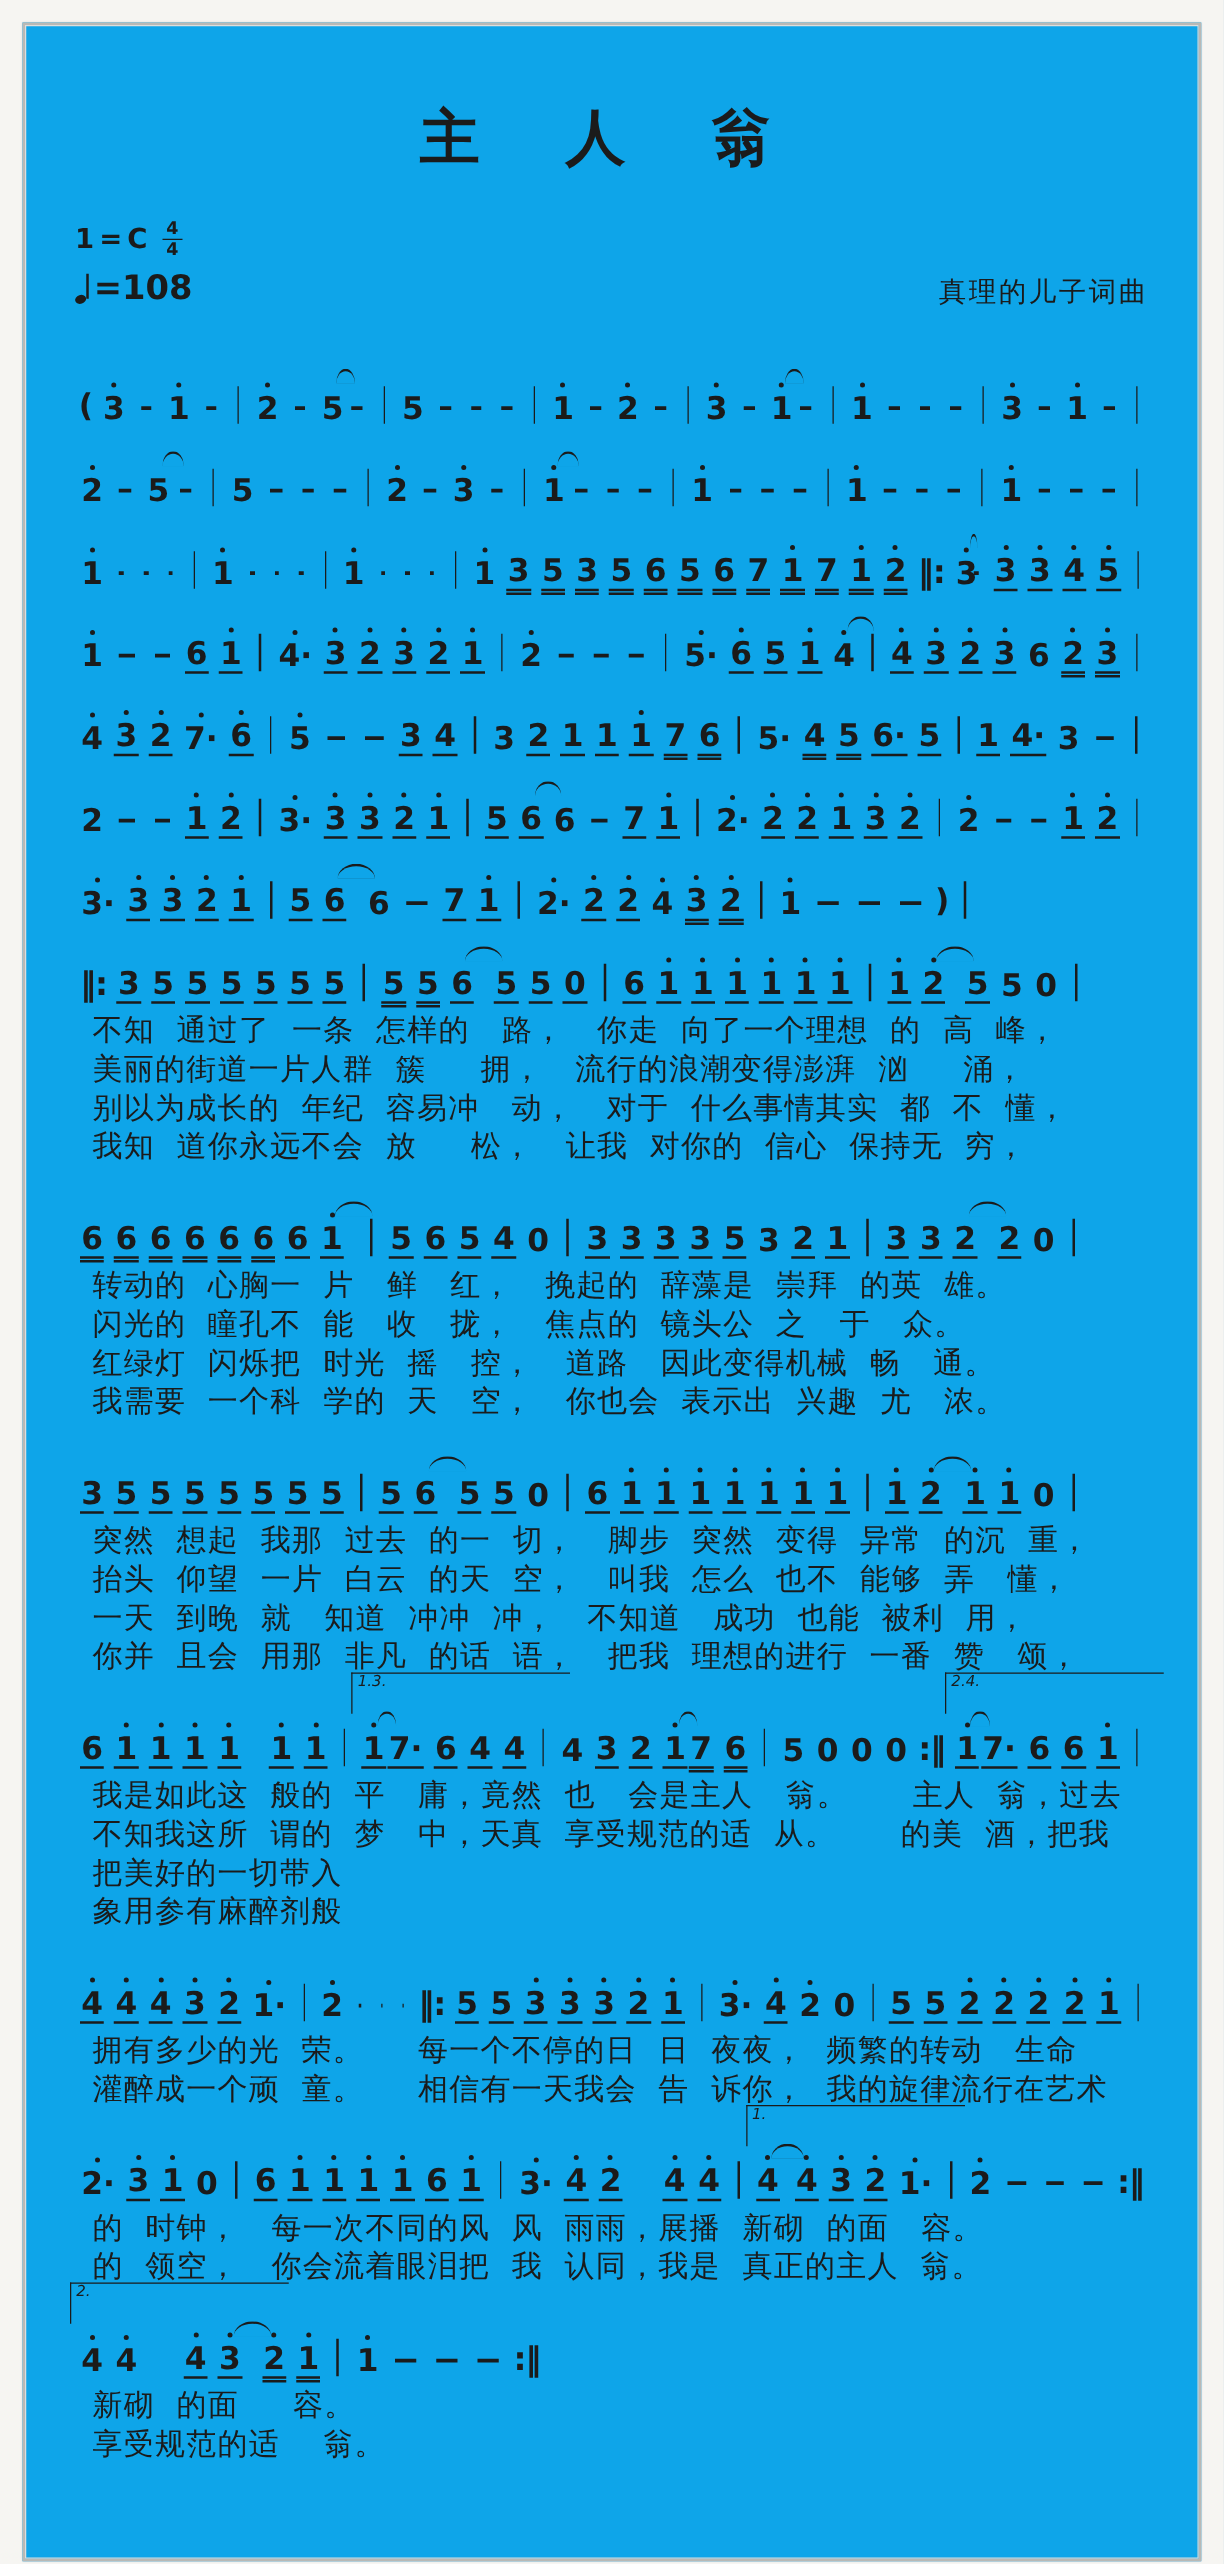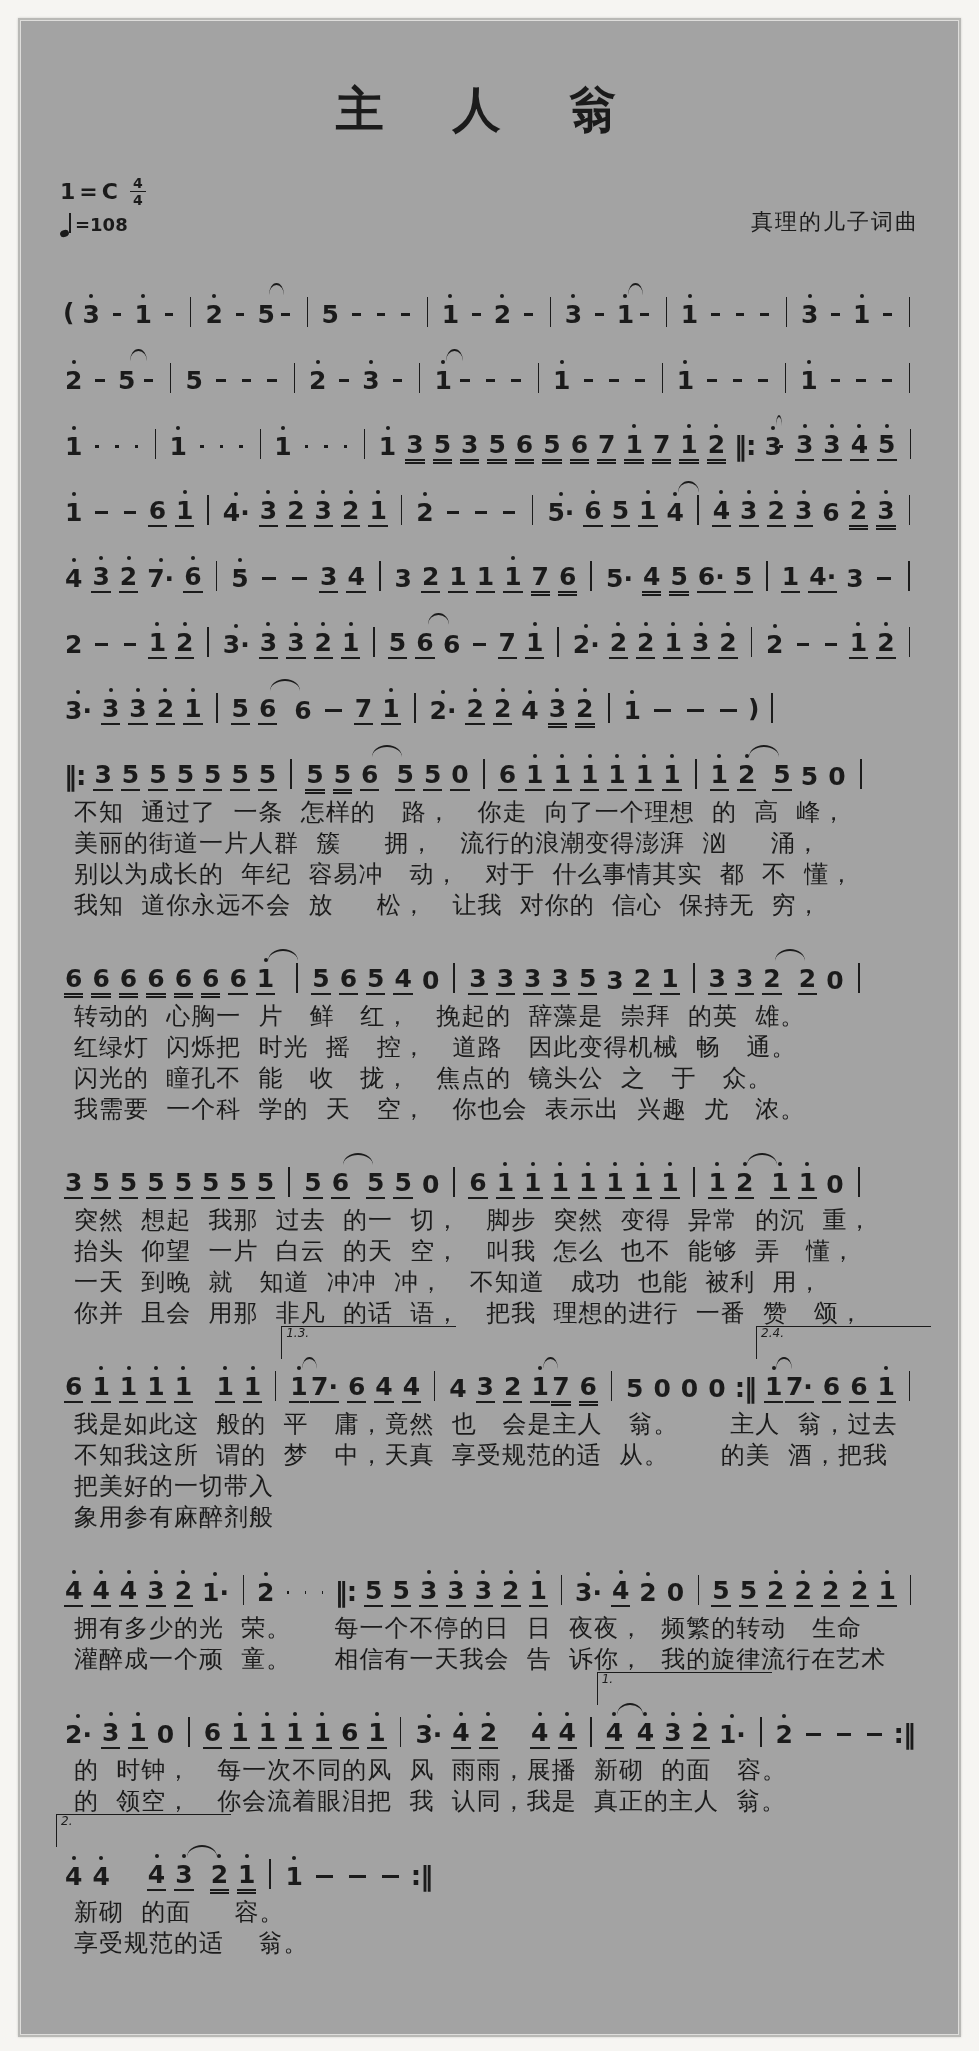--- a/index.html
+++ b/index.html
@@ -1,27 +1,27 @@
 <!DOCTYPE html>
 <html><head>
 <meta charset="utf-8">
 <style>
   html,body{margin:0;padding:0;background:#ededeb;}
   body{font-family:"DejaVu Sans","Liberation Sans",sans-serif;color:#1b1b1b;}
   .page{width:979px;min-height:2051px;margin:0 auto;background:#f6f5f2;position:relative;box-sizing:border-box;padding:18px;}
-  .sheet{box-sizing:border-box;min-height:1975px;background:#a3a3a3;border:2px solid #b9b9b6;box-shadow:inset 0 0 0 1px #dedddb, 0 0 2px #c9c9c6;padding:30px 40px 60px 40px;}
+  .sheet{box-sizing:border-box;min-height:1975px;background:#0ea5e9;border:2px solid #b9b9b6;box-shadow:inset 0 0 0 1px #dedddb, 0 0 2px #c9c9c6;padding:30px 40px 60px 40px;}
   
   .title{text-align:center;font-family:"DejaVu Serif","Liberation Serif",serif;font-weight:bold;font-size:48px;letter-spacing:26px;margin:28px 0 34px 0;}
   .meta{display:flex;justify-content:space-between;align-items:flex-end;margin:0 0 34px 0;}
   .meta-left{line-height:1.35;}
   .keyrow{font-size:22px;font-weight:bold;display:flex;align-items:center;gap:4px;}
   .frac{display:inline-flex;flex-direction:column;align-items:center;font-size:14px;font-weight:bold;line-height:1;margin-left:8px;}
   .frac .top{border-bottom:1.5px solid #1b1b1b;padding:0 3px 1px 3px;}
   .frac .bot{padding-top:1px;}
-  .temporow{font-size:18px;font-weight:bold;display:flex;gap:3px;margin-top:6px;}
+  .temporow{font-size:27px;font-weight:bold;display:flex;align-items:center;gap:3px;margin-top:6px;}
   .qnote{display:inline-block;position:relative;width:12px;height:24px;}
   .qnote::before{content:"";position:absolute;bottom:0;left:0;width:9px;height:7px;background:#1b1b1b;border-radius:50%;transform:rotate(-18deg);}
   .qnote::after{content:"";position:absolute;right:1px;top:0;bottom:4px;width:2px;background:#1b1b1b;}
   .credit{font-size:22px;font-weight:normal;letter-spacing:2px;}
   
   .system{margin-bottom:16px;}
   .system.intro{margin-bottom:8px;}
   .music-line{display:flex;align-items:flex-end;height:58px;margin-bottom:6px;white-space:nowrap;}
   .tk{display:inline-block;position:relative;text-align:center;font-weight:bold;font-size:25px;line-height:1;padding:12px 1px 2px 1px;margin:0 4px;}
   .tk .od{position:absolute;top:4px;left:50%;transform:translateX(-50%);width:4px;height:4px;border-radius:50%;background:#1b1b1b;}
@@ -399,22 +399,22 @@
             <span class="bar"></span>
             <span class="tk u1">3</span>
             <span class="tk u1">3</span>
             <span class="tk u1">2</span>
             <span class="tie"></span>
             <span class="tk u1">2</span>
             <span class="tk">0</span>
             <span class="bar"></span>
           </div>
           <div class="lyric">转动的  心胸一  片   鲜   红，   挽起的  辞藻是  崇拜  的英  雄。</div>
+          <div class="lyric">闪光的  瞳孔不  能   收   拢，   焦点的  镜头公  之   于   众。</div>
           <div class="lyric">红绿灯  闪烁把  时光  摇   控，   道路   因此变得机械  畅   通。</div>
-          <div class="lyric">闪光的  瞳孔不  能   收   拢，   焦点的  镜头公  之   于   众。</div>
           <div class="lyric">我需要  一个科  学的  天   空，   你也会  表示出  兴趣  尤   浓。</div>
         </div>
         <div class="system">
           <div class="music-line">
             <span class="tk u1">3</span>
             <span class="tk u1">5</span>
             <span class="tk u1">5</span>
             <span class="tk u1">5</span>
             <span class="tk u1">5</span>
             <span class="tk u1">5</span>

